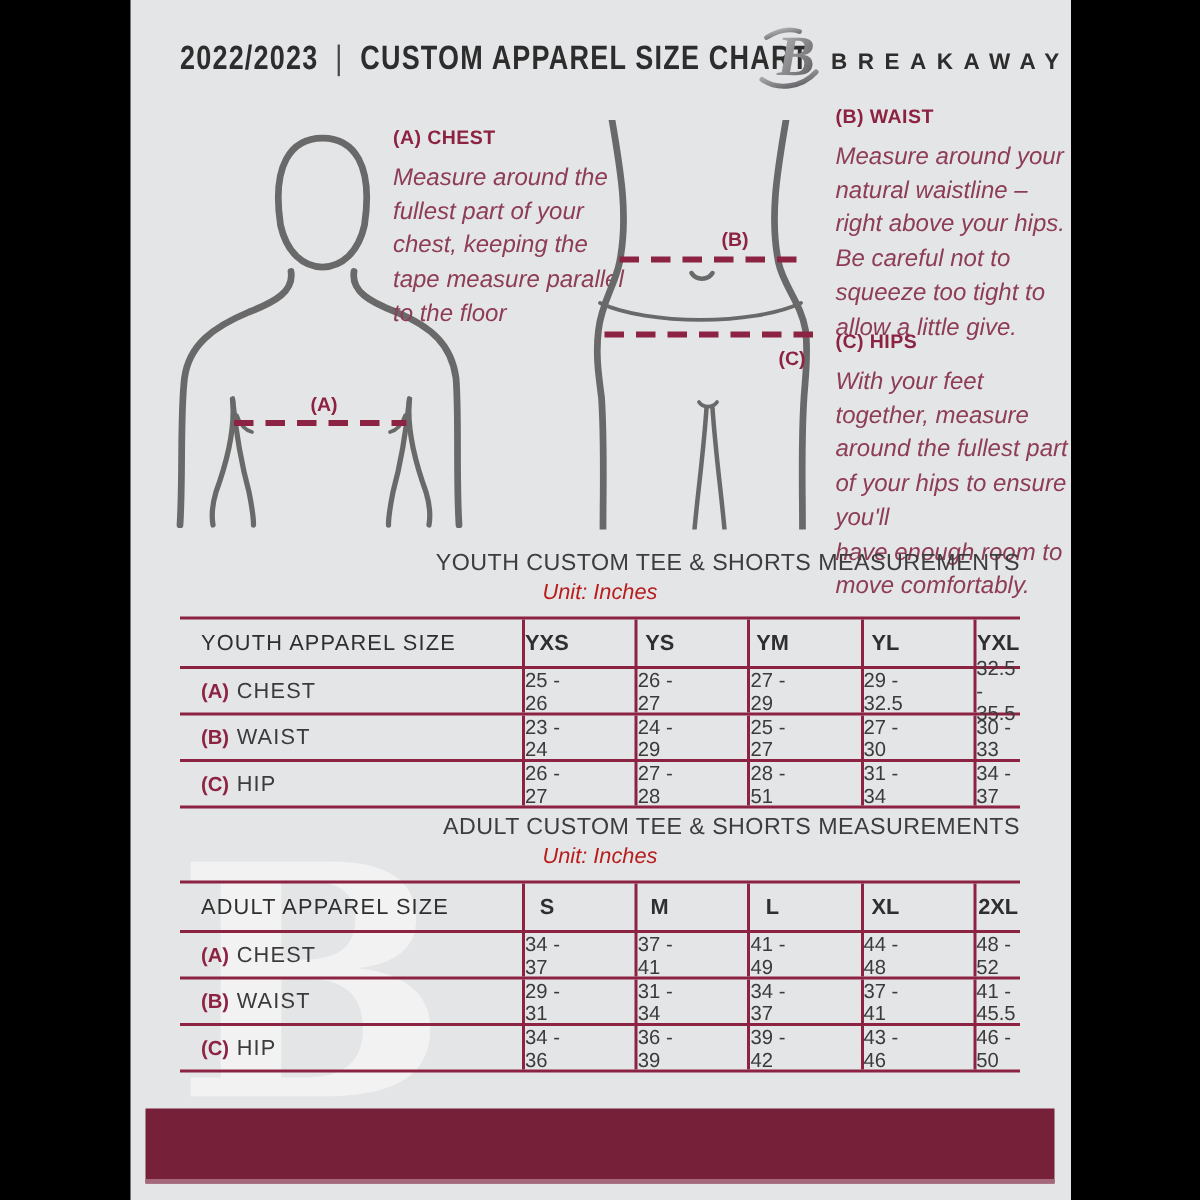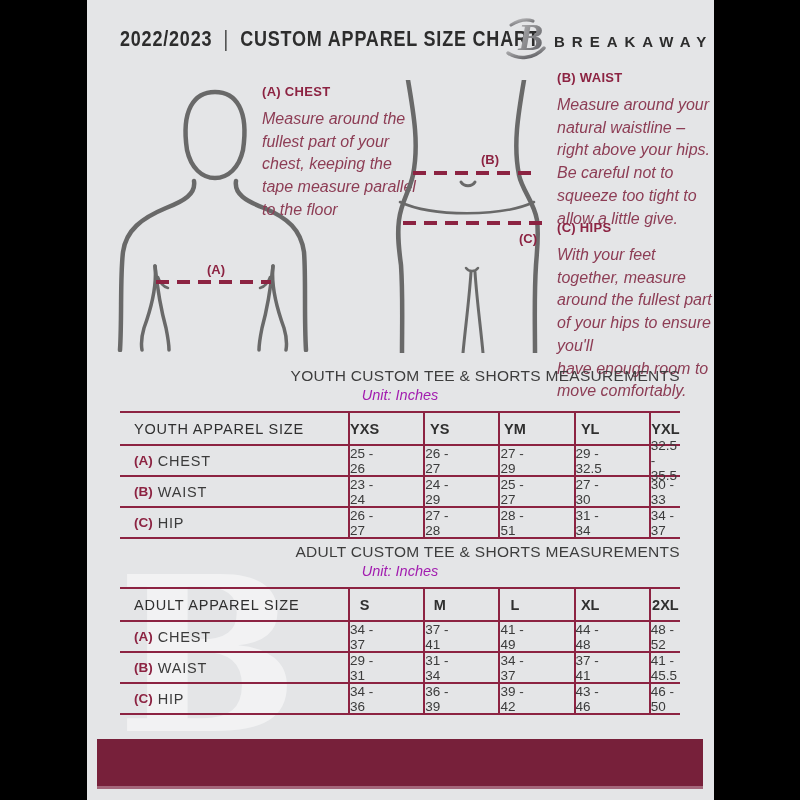--- a/index.html
+++ b/index.html
@@ -41,21 +41,21 @@
   .marker{font-weight:bold;fill:var(--accent);font-size:13px;
     font-family:"Liberation Sans",sans-serif;}
 
   
   .tbl-block{position:absolute;left:33px;width:560px;z-index:2;}
   .tb-youth{top:367px;}
   .tb-adult{top:543px;}
   .tbl-title{text-align:right;font-weight:normal;font-size:15.5px;
     letter-spacing:.3px;color:#3d3d3d;}
   .tbl-unit{text-align:center;font-style:italic;font-size:14.5px;
-    color:#a21caf;margin-top:2px;}
+    color:#b91c1c;margin-top:2px;}
   .dtable{margin-top:8px;border-top:2px solid var(--accent);
     border-bottom:2px solid var(--accent);}
   .trow{display:grid;grid-template-columns:184px repeat(5,1fr);gap:44px;}
   .trow+.trow{border-top:2px solid var(--accent);}
   .tcell{display:flex;align-items:center;justify-content:center;
     height:29px;font-size:13.5px;color:var(--cell-ink);}
   .tcell+.tcell{border-left:2px solid var(--accent);}
   .thead .tcell{height:31px;font-weight:bold;font-size:14.5px;color:#2f2f2f;}
   .thead .tc-label{font-weight:normal;letter-spacing:.8px;font-size:14.5px;}
   .tc-label{justify-content:flex-start;padding-left:14px;}

